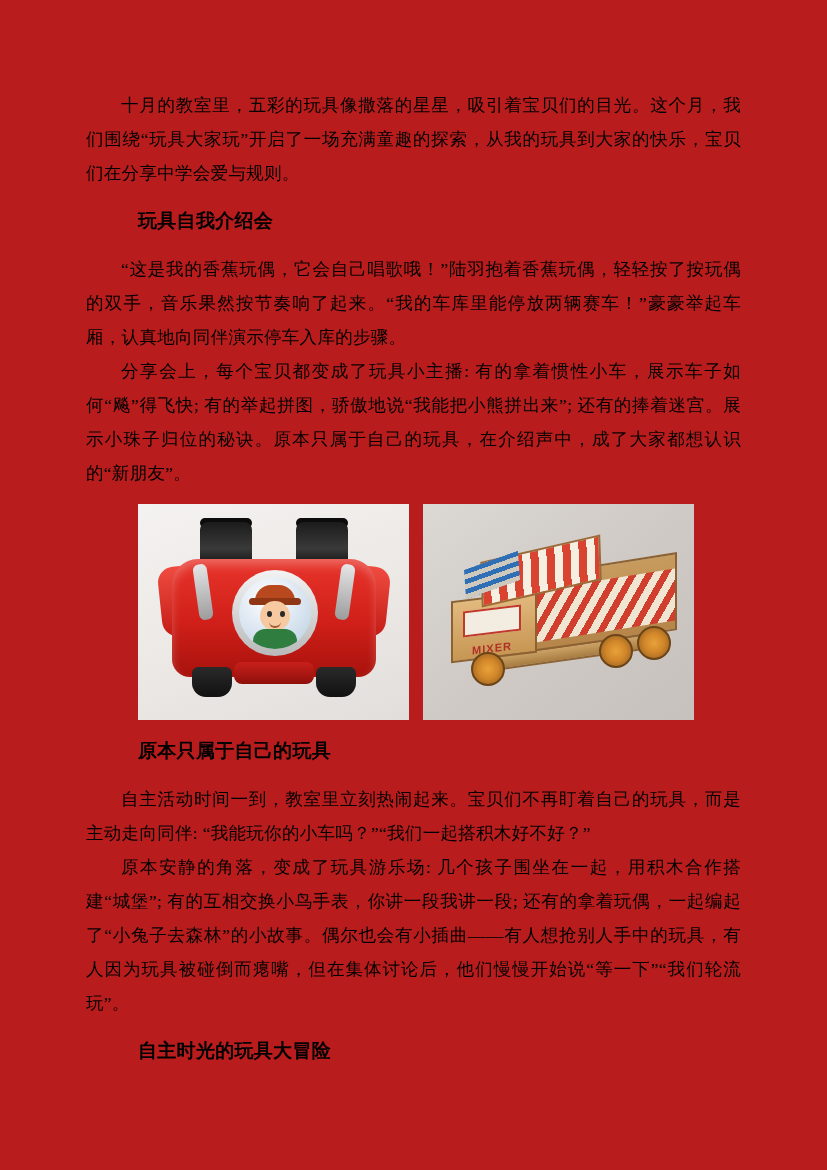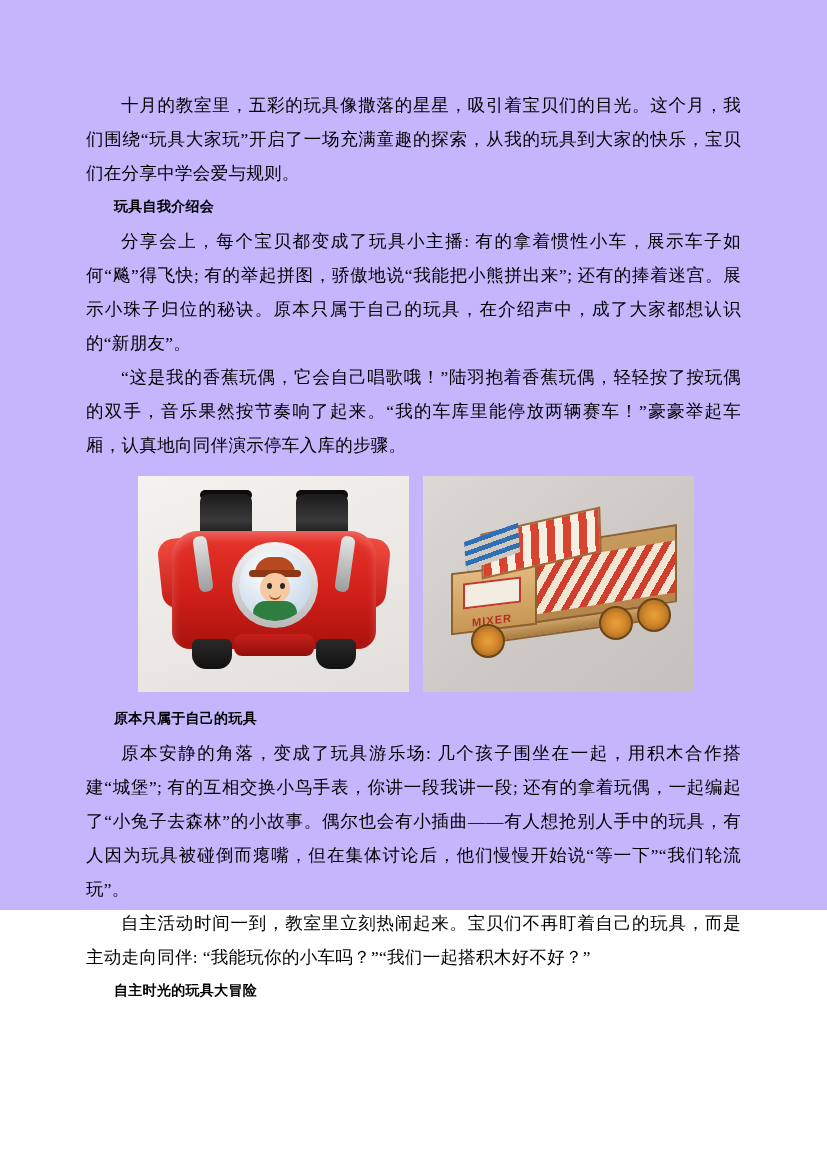--- a/index.html
+++ b/index.html
@@ -10,40 +10,40 @@
   body {
     width: 827px;
     height: 1170px;
     font-family: "Liberation Serif", serif;
     color: #000000;
     overflow: hidden;
   }
   .page {
     position: relative;
     width: 827px;
-    height: 910px;
-    background: #c4b5fd;
+    height: 1170px;
+    background: #b91c1c;
     box-sizing: border-box;
     padding: 88px 86px 60px 86px;
   }
   .content {
     width: 100%;
   }
   p.para {
     margin: 0;
     font-size: 17.5px;
     line-height: 34px;
     text-align: justify;
     text-indent: 2em;
     letter-spacing: 0.3px;
     font-family: "Liberation Serif", serif;
   }
   p.heading {
-    margin: 0;
-    font-size: 14px;
+    margin: 14px;
+    font-size: 19px;
     line-height: 34px;
     text-indent: 2em;
     font-weight: bold;
     letter-spacing: 0.3px;
     font-family: "Liberation Serif", serif;
   }
   .figure-row {
     display: flex;
     gap: 14px;
     margin: 14px 0 10px 52px;
@@ -334,23 +334,23 @@
 </head>
 <body>
 
 <div class="page">
   <div class="content">
 
     <p class="para">十月的教室里，五彩的玩具像撒落的星星，吸引着宝贝们的目光。这个月，我们围绕“玩具大家玩”开启了一场充满童趣的探索，从我的玩具到大家的快乐，宝贝们在分享中学会爱与规则。</p>
 
     <p class="heading">玩具自我介绍会</p>
 
+    <p class="para">“这是我的香蕉玩偶，它会自己唱歌哦！”陆羽抱着香蕉玩偶，轻轻按了按玩偶的双手，音乐果然按节奏响了起来。“我的车库里能停放两辆赛车！”豪豪举起车厢，认真地向同伴演示停车入库的步骤。</p>
+
     <p class="para">分享会上，每个宝贝都变成了玩具小主播: 有的拿着惯性小车，展示车子如何“飚”得飞快; 有的举起拼图，骄傲地说“我能把小熊拼出来”; 还有的捧着迷宫。展示小珠子归位的秘诀。原本只属于自己的玩具，在介绍声中，成了大家都想认识的“新朋友”。</p>
-
-    <p class="para">“这是我的香蕉玩偶，它会自己唱歌哦！”陆羽抱着香蕉玩偶，轻轻按了按玩偶的双手，音乐果然按节奏响了起来。“我的车库里能停放两辆赛车！”豪豪举起车厢，认真地向同伴演示停车入库的步骤。</p>
 
     <div class="figure-row">
 
       <div class="figure fig-left">
         <div class="binoc-bg"></div>
         <div class="tube-cap l"></div>
         <div class="tube-cap r"></div>
         <div class="tube l"></div>
         <div class="tube r"></div>
         <div class="body-wing l"></div>
@@ -385,21 +385,21 @@
         <div class="blue-bars"></div>
         <div class="wheel w1"></div>
         <div class="wheel w2"></div>
         <div class="wheel w3"></div>
       </div>
 
     </div>
 
     <p class="heading">原本只属于自己的玩具</p>
 
+    <p class="para">自主活动时间一到，教室里立刻热闹起来。宝贝们不再盯着自己的玩具，而是主动走向同伴: “我能玩你的小车吗？”“我们一起搭积木好不好？”</p>
+
     <p class="para">原本安静的角落，变成了玩具游乐场: 几个孩子围坐在一起，用积木合作搭建“城堡”; 有的互相交换小鸟手表，你讲一段我讲一段; 还有的拿着玩偶，一起编起了“小兔子去森林”的小故事。偶尔也会有小插曲——有人想抢别人手中的玩具，有人因为玩具被碰倒而瘪嘴，但在集体讨论后，他们慢慢开始说“等一下”“我们轮流玩”。</p>
-
-    <p class="para">自主活动时间一到，教室里立刻热闹起来。宝贝们不再盯着自己的玩具，而是主动走向同伴: “我能玩你的小车吗？”“我们一起搭积木好不好？”</p>
 
     <p class="heading">自主时光的玩具大冒险</p>
 
 
   </div>
 </div>
 
 </body></html>

